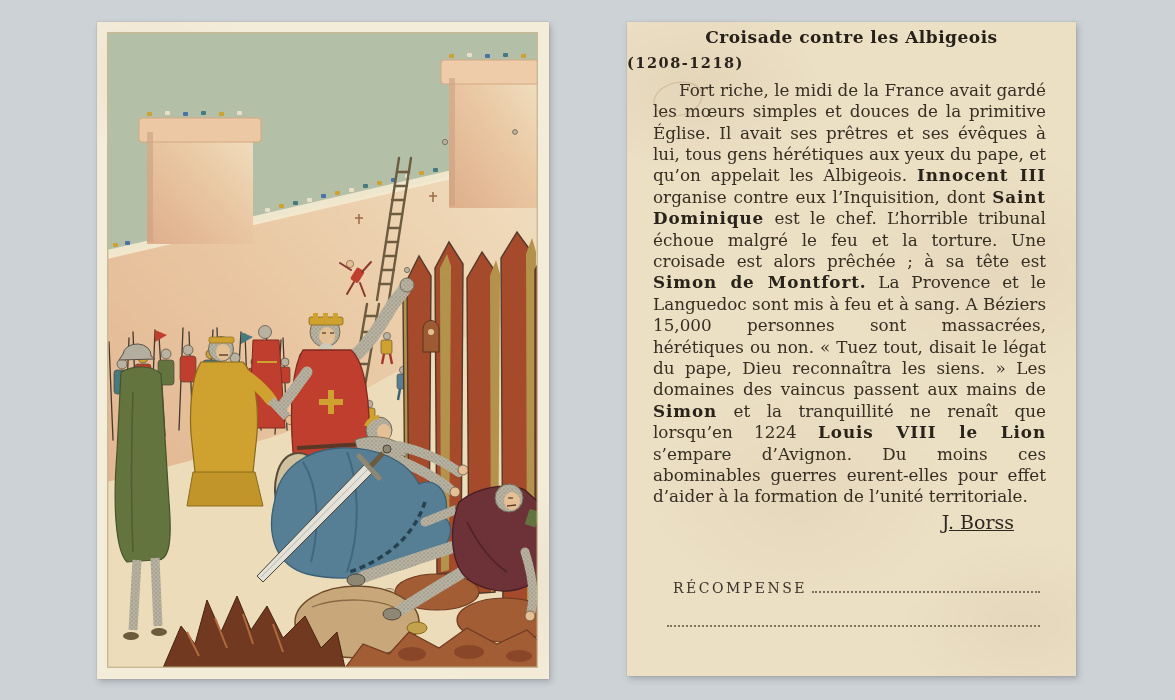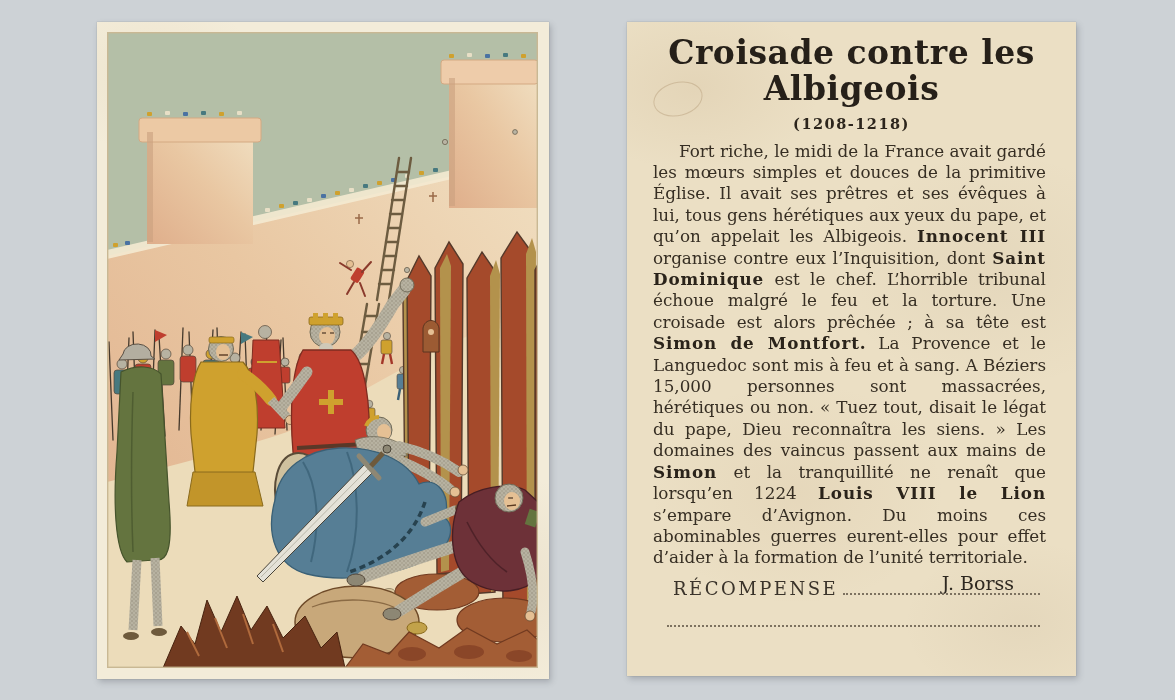--- a/index.html
+++ b/index.html
@@ -33,42 +33,42 @@
       radial-gradient(ellipse 210px 160px at 38% 72%, rgba(175,140,95,.09), transparent 70%),
       radial-gradient(ellipse 170px 120px at 88% 92%, rgba(125,95,60,.06), transparent 70%);
     box-sizing:border-box;
     color:#352d22;
   }
   .card.back::before{ 
     content:"";position:absolute;left:26px;top:60px;width:48px;height:32px;
     border:1px solid rgba(150,120,80,.28);border-radius:50%;transform:rotate(-14deg);
   }
   .bc-title{
-    margin-top:13px;text-align:center;
-    font-weight:bold;font-size:33px;line-height:1.1;letter-spacing:.5px;color:#262019;
+    margin-top:6px;text-align:center;
+    font-weight:bold;font-size:17px;line-height:1.1;letter-spacing:.5px;color:#262019;
   }
   .bc-subtitle{
-    text-align:center;font-weight:bold;font-size:14.5px;letter-spacing:1.5px;
+    font-weight:bold;font-size:14.5px;letter-spacing:1.5px;
     margin-top:7px;color:#2c251c;
   }
   .bc-body{
     margin:9px 30px 0 26px;
     font-size:16.8px;line-height:21.4px;
     text-align:justify;text-indent:26px;
     color:#362e23;
   }
   .bc-body .bold-name{font-weight:bold;letter-spacing:.9px;color:#2a231a;margin-top:8px;}
   .bc-signature{
-    text-align:right;margin:3px 62px 0 0;font-size:19px;color:#2e2820;
+    text-align:right;margin:3px 62px 0 0;font-size:19px;color:#2e2820;text-decoration:underline;
   }
   .bc-recompense{
     position:absolute;left:46px;right:36px;top:556px;
     display:flex;align-items:baseline;
   }
-  .rec-label{font-size:18px;letter-spacing:2.5px;color:#3a332a;}
+  .rec-label{font-size:14px;letter-spacing:2.5px;color:#3a332a;}
   .rec-leader{flex:1;border-bottom:2px dotted #7d7260;height:13px;margin-left:5px;}
   .bc-rule{
     position:absolute;left:40px;right:36px;top:603px;
     border-bottom:2px dotted #7d7260;height:0;
   }
   .bc-publisher{
     position:absolute;left:0;right:0;top:616px;text-align:center;
     font-weight:bold;font-size:13px;letter-spacing:.3px;color:#3c342a;
   }
   .bc-publisher sup{font-size:8px;}

